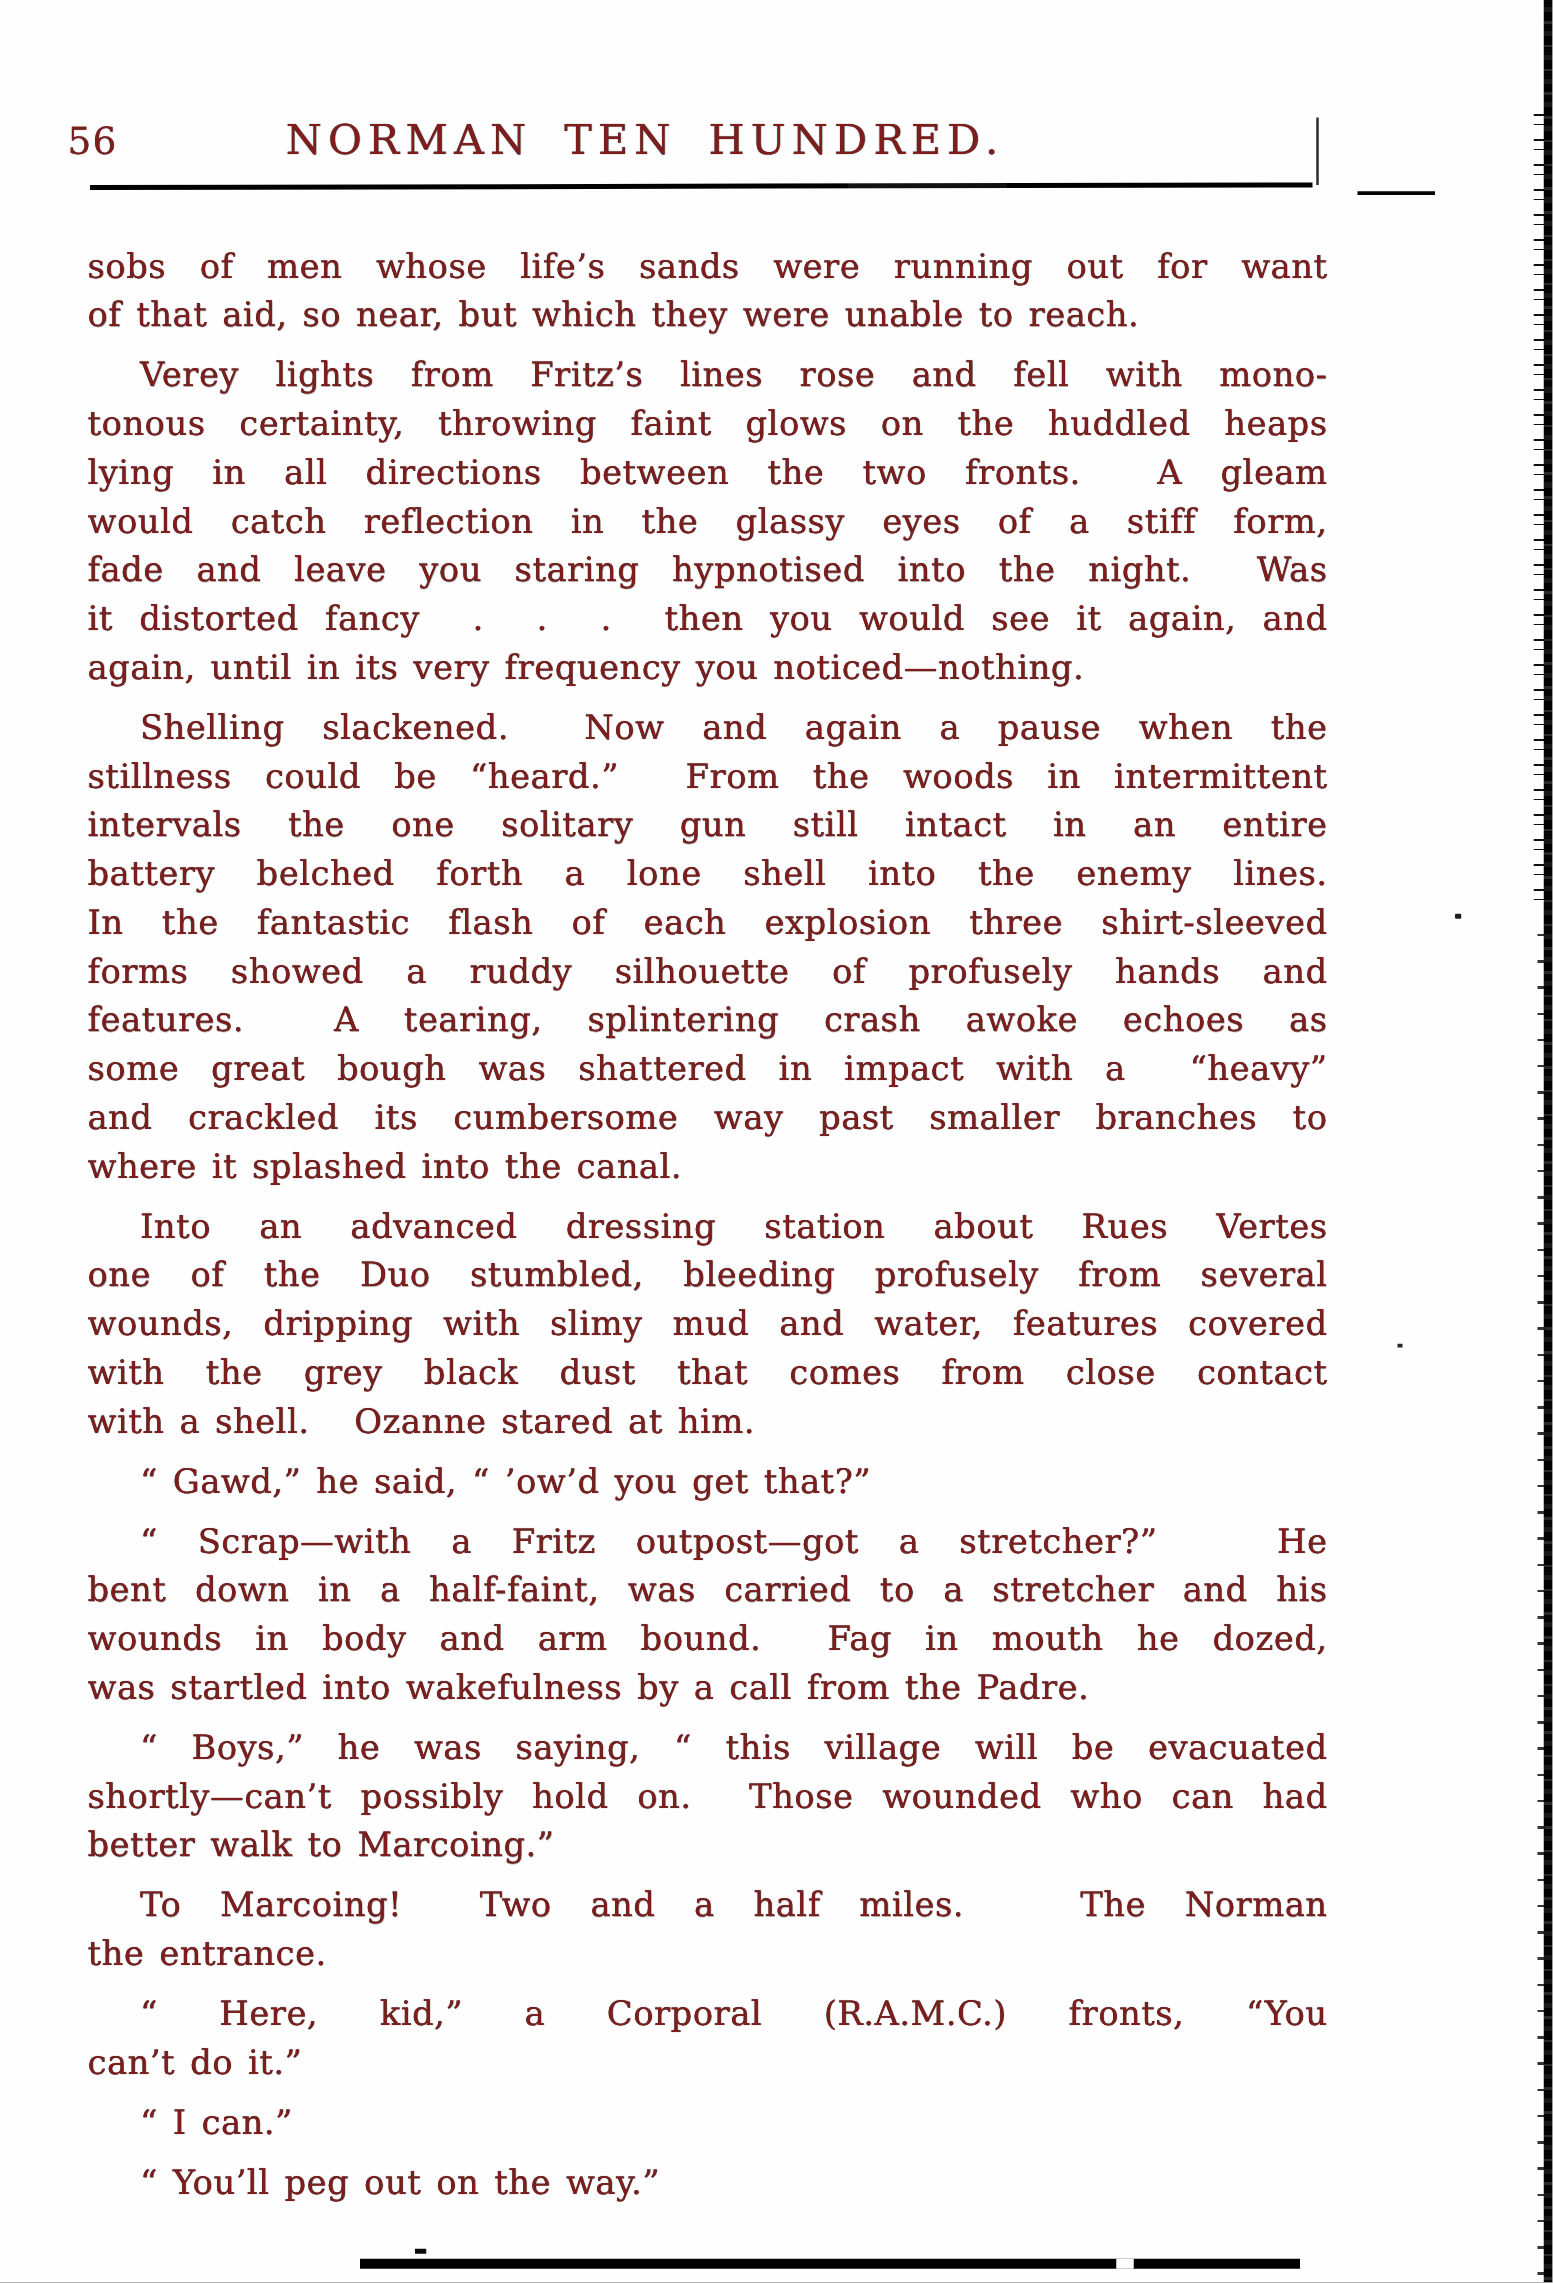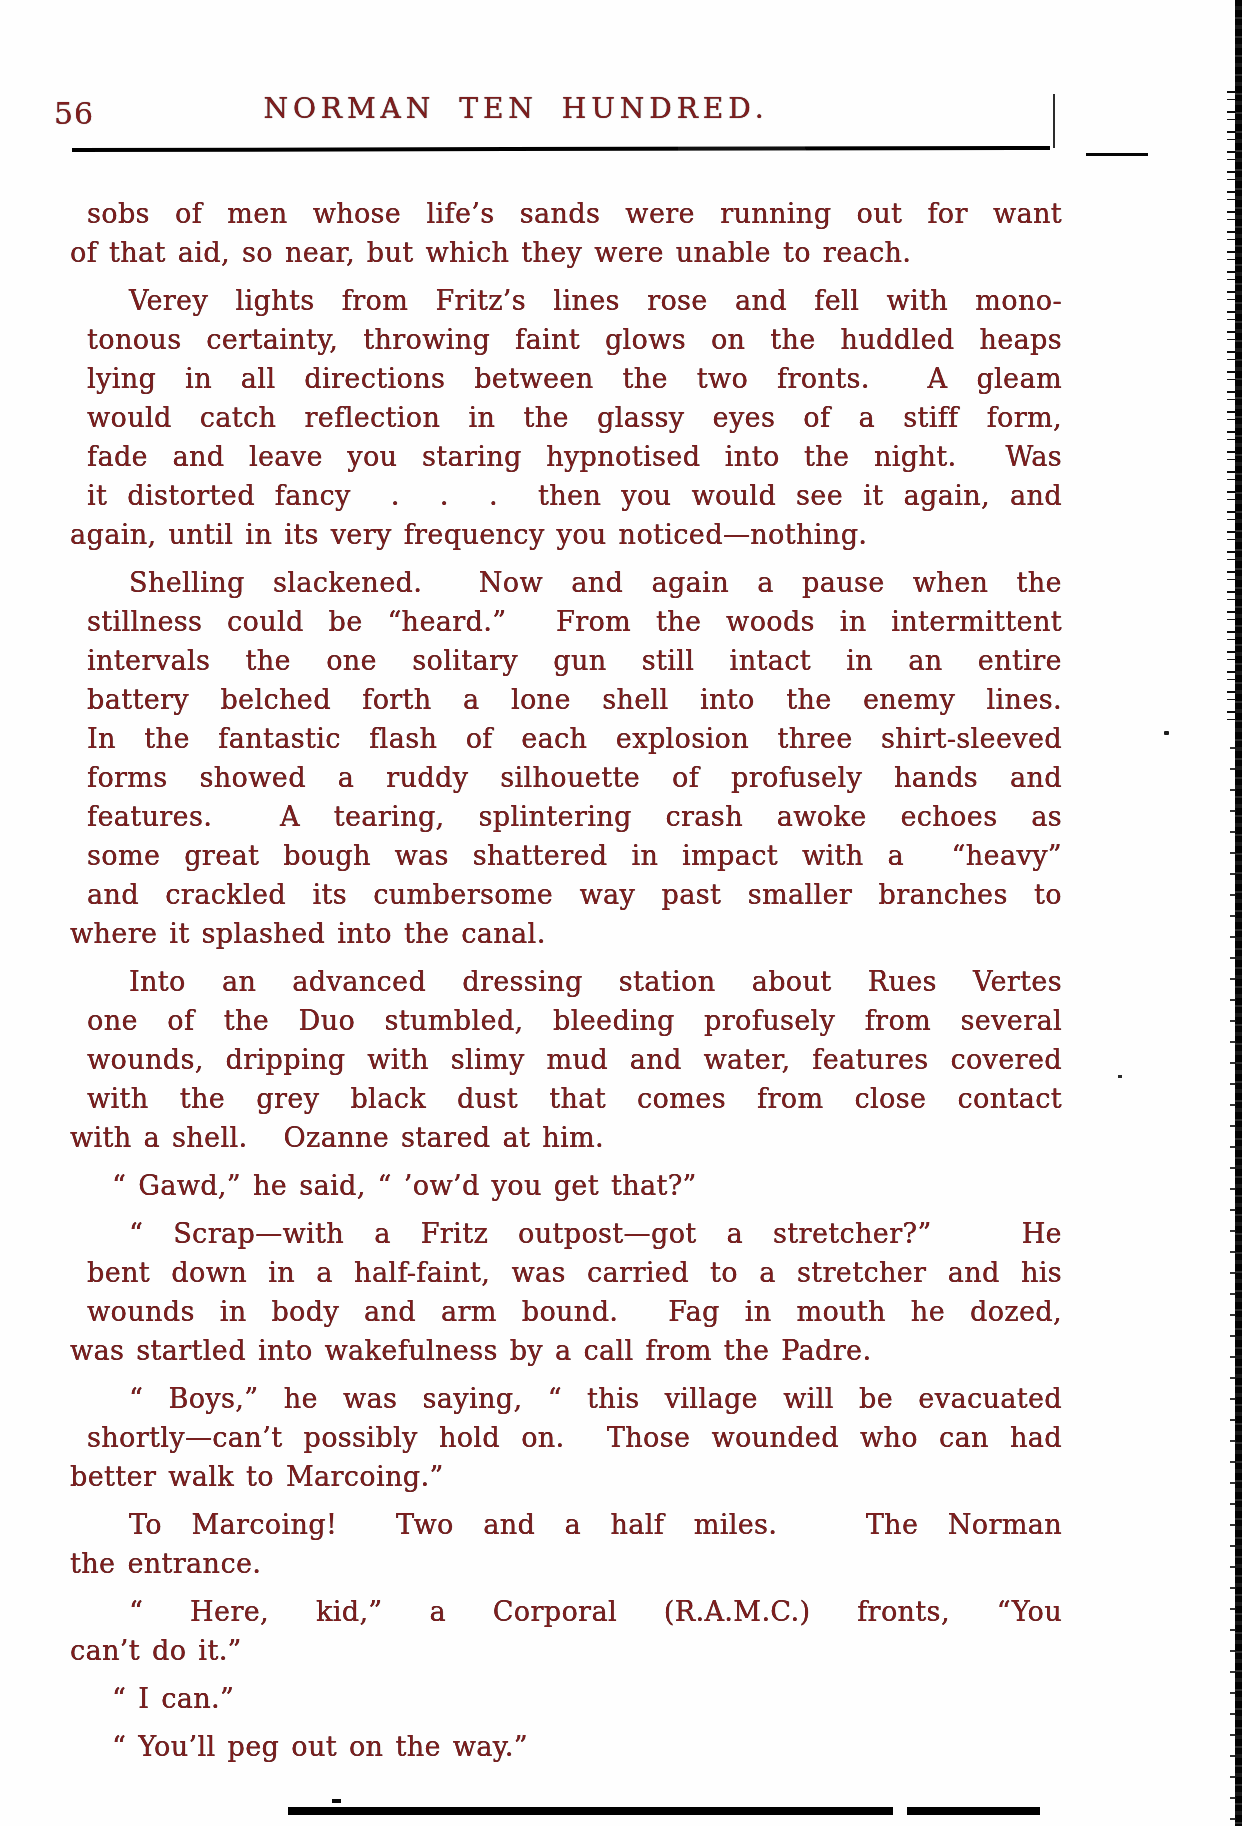--- a/index.html
+++ b/index.html
@@ -13,21 +13,21 @@
   }
   
   .page-number{
     position:absolute;left:54px;top:96px;
     font-size:30px;letter-spacing:1px;
     text-shadow:0 0 .7px rgba(0,0,0,.8);
   }
   .page-title{
     position:absolute;left:0;right:210px;top:92px;margin:0;
     text-align:center;
-    font-size:28px;font-weight:normal;
+    font-size:33px;font-weight:normal;
     letter-spacing:5px;word-spacing:10px;
     text-shadow:0 0 .8px rgba(0,0,0,.85), .6px .4px 0 rgba(0,0,0,.25);
   }
   
   .rule-main{
     position:absolute;left:72px;top:147px;width:978px;height:4px;
     background:linear-gradient(to right,#000 0 62%,#111 62% 75%,#000 75% 100%);
     transform:rotate(-0.12deg);
   }
   .rule-frag{
@@ -41,21 +41,21 @@
     position:absolute;left:70px;top:194px;width:992px;
   }
   .line{
     line-height:39px;min-height:39px;
     font-size:27px;
     letter-spacing:.4px;word-spacing:3px;
     text-align:justify;
     white-space:normal;
     text-shadow:0 0 .6px rgba(5,5,5,.9), .5px .3px 0 rgba(15,15,15,.28);
   }
-  .line.just{text-align-last:justify;margin-left:17px;}
+  .line.just{text-align-last:justify;}
   .line.indent{text-indent:42px;margin-top:9px;}
   
   .edge-strip{
     position:absolute;top:0;right:0;width:7px;height:1826px;
     background:repeating-linear-gradient(to bottom,
       #050505 0 6px,#181818 6px 10px,#020202 10px 17px,#2a2a2a 17px 19px);
   }
   .edge-frill{
     position:absolute;top:88px;right:6px;width:9px;height:640px;
     background:repeating-linear-gradient(to bottom,

